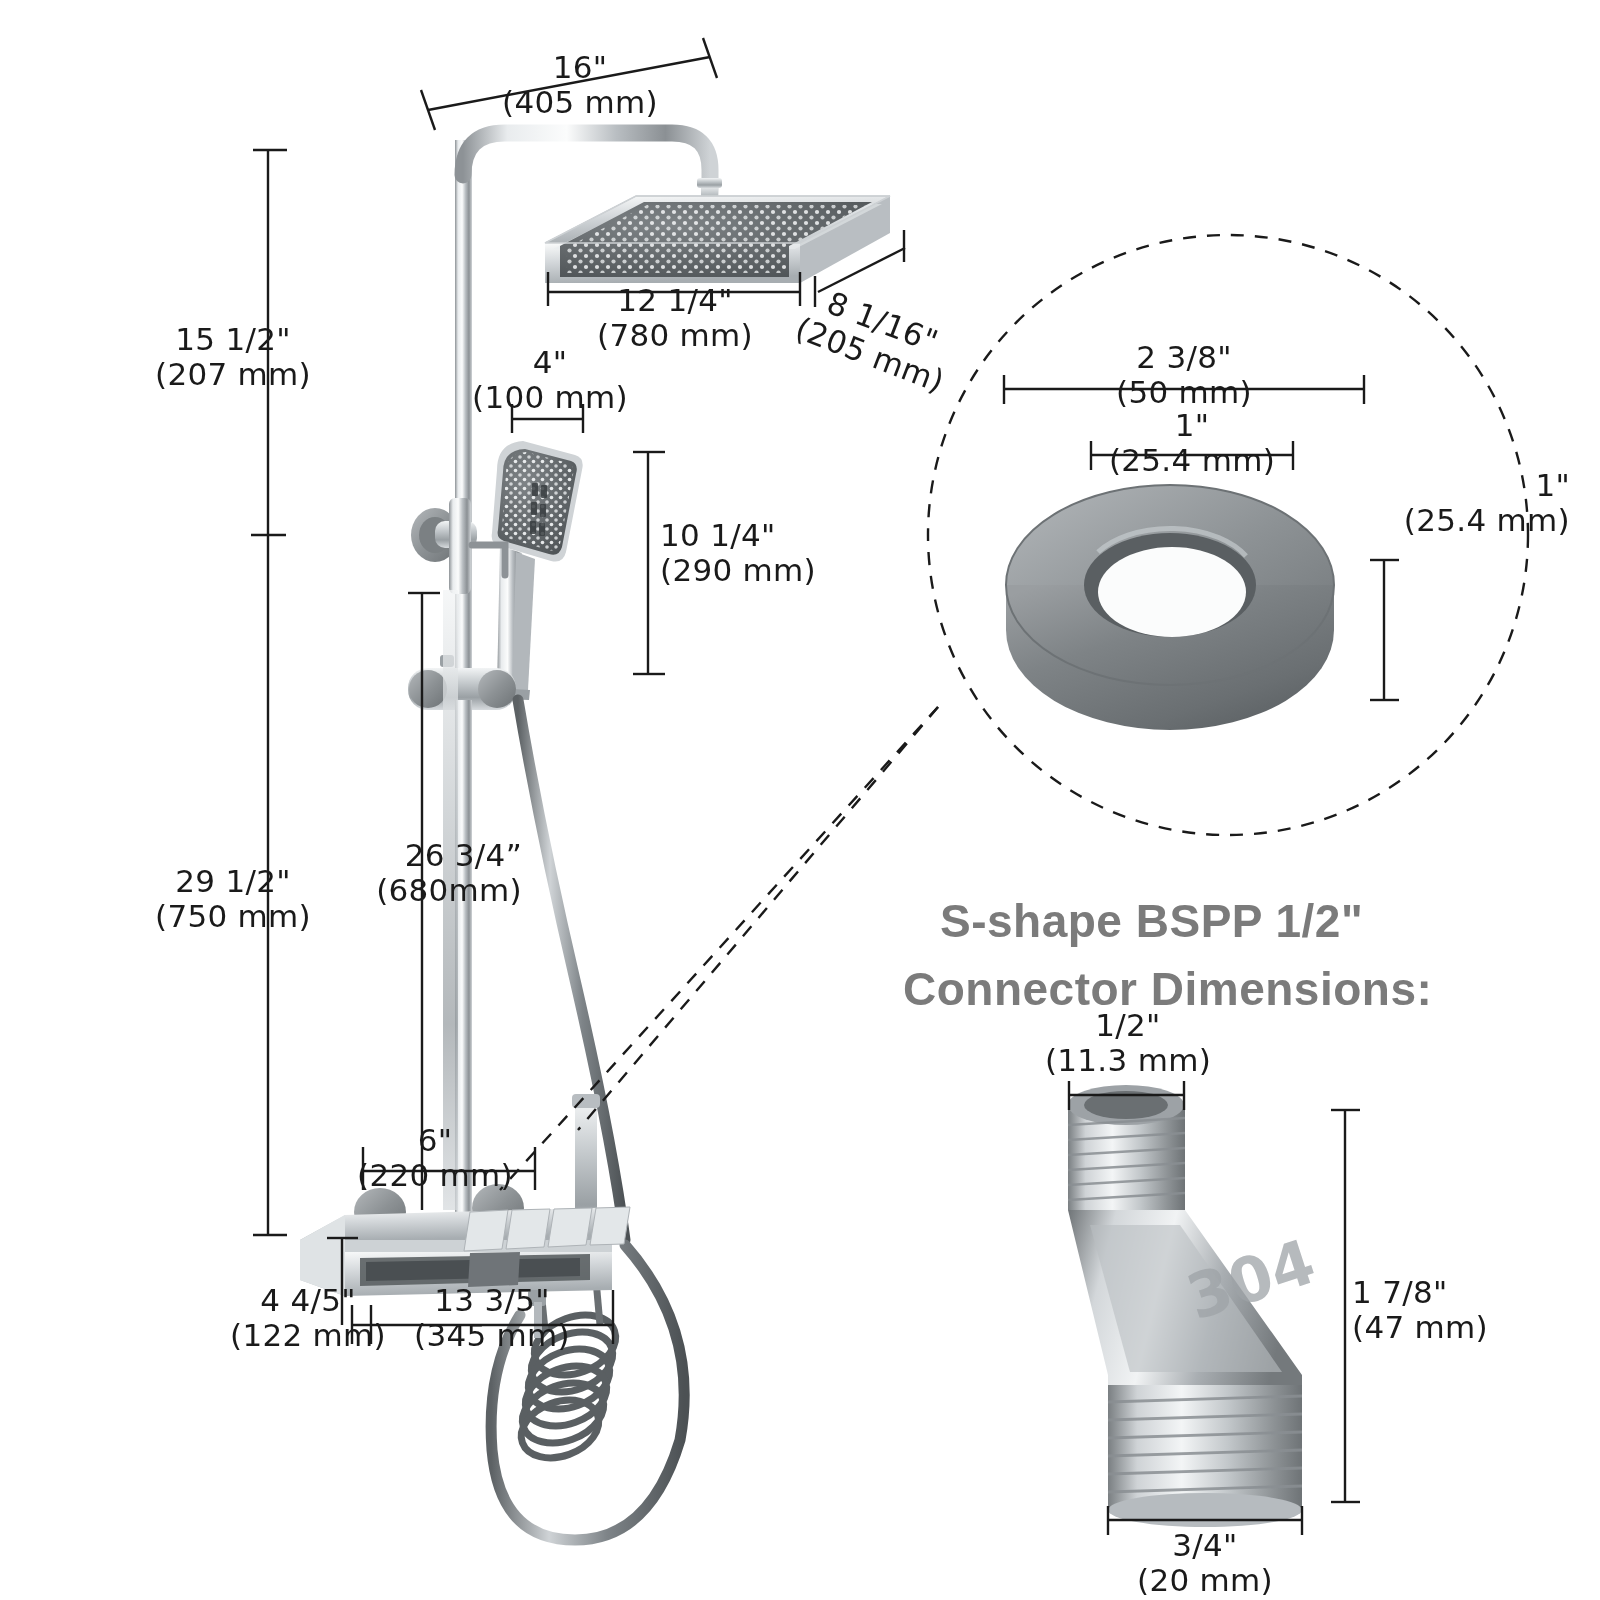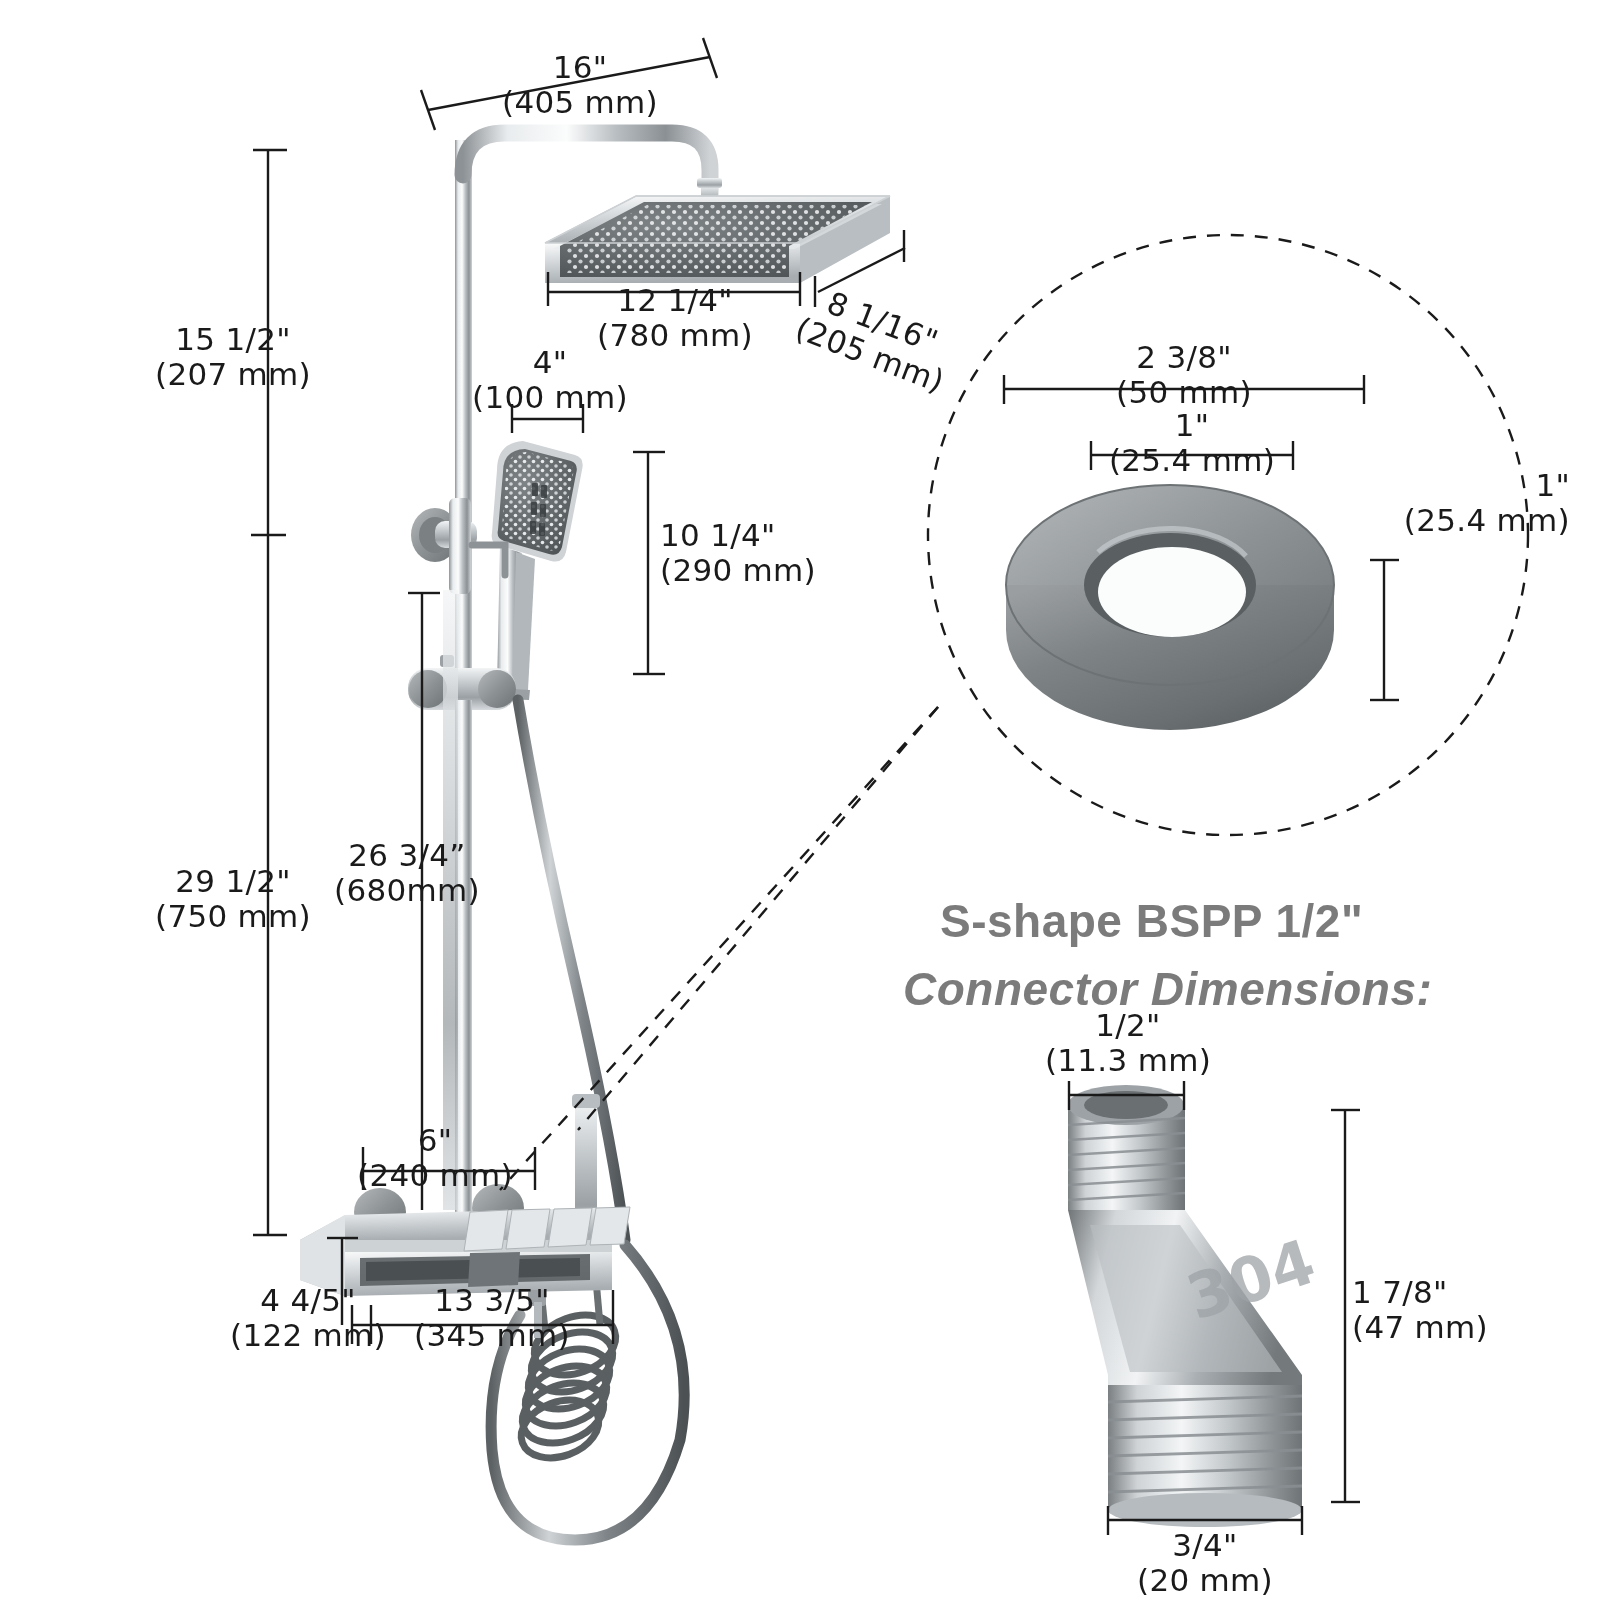--- a/index.html
+++ b/index.html
@@ -367,28 +367,28 @@
   <div class="dim" style="left:118px;top:322px;width:230px;">
     <span>15 1/2"</span>
     <span class="l2">(207 mm)</span>
   </div>
 
   <div class="dim" style="left:118px;top:864px;width:230px;">
     <span>29 1/2"</span>
     <span class="l2">(750 mm)</span>
   </div>
 
-  <div class="dim" style="left:292px;top:838px;width:230px;">
+  <div class="dim" style="left:292px;top:838px;width:230px;text-align:right;">
     <span>26 3/4”</span>
     <span class="l2">(680mm)</span>
   </div>
 
   <div class="dim" style="left:345px;top:1123px;width:180px;">
     <span>6"</span>
-    <span class="l2">(240 mm)</span>
+    <span class="l2">(220 mm)</span>
   </div>
 
   <div class="dim" style="left:198px;top:1283px;width:220px;">
     <span>4 4/5"</span>
     <span class="l2">(122 mm)</span>
   </div>
 
   <div class="dim" style="left:372px;top:1283px;width:240px;">
     <span>13 3/5"</span>
     <span class="l2">(345 mm)</span>
@@ -403,21 +403,21 @@
     <span>1"</span>
     <span class="l2">(25.4 mm)</span>
   </div>
 
   <div class="dim" style="left:1330px;top:468px;width:240px;text-align:right;">
     <span>1"</span>
     <span class="l2">(25.4 mm)</span>
   </div>
 
   <div class="title" style="left:940px;top:890px;">S-shape BSPP 1/2"</div>
-  <div class="title" style="left:903px;top:958px;font-style:italic;">Connector Dimensions:</div>
+  <div class="title" style="left:903px;top:958px;">Connector Dimensions:</div>
 
   <div class="dim" style="left:1008px;top:1008px;width:240px;">
     <span>1/2"</span>
     <span class="l2">(11.3 mm)</span>
   </div>
 
   <div class="dim" style="left:1352px;top:1275px;width:230px;text-align:left;">
     <span>1 7/8"</span>
     <span class="l2">(47 mm)</span>
   </div>

